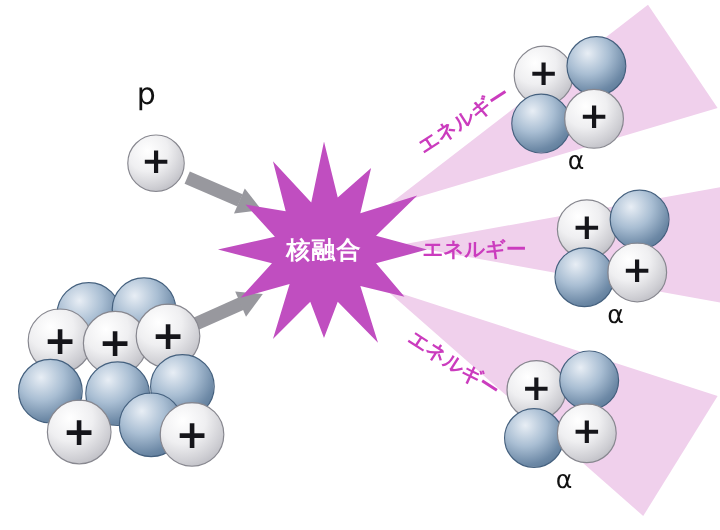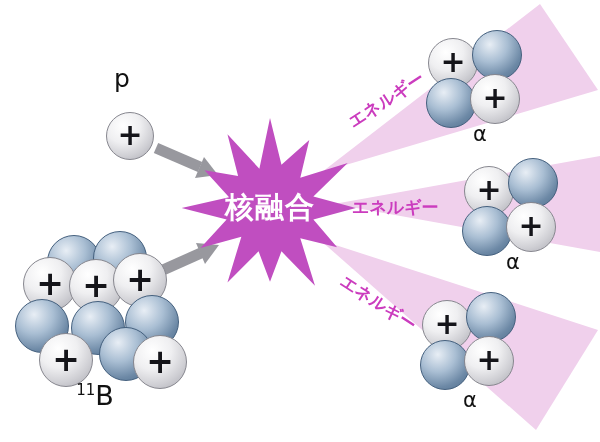--- a/index.html
+++ b/index.html
@@ -12,21 +12,21 @@
         border:1.5px solid #87878f;}
   .blue{background:radial-gradient(circle at 35% 28%, #e8eef5 0%, #a9bed3 38%, #6d89a6 70%, #4d6c8b 100%);
         border:1.5px solid #44607e;}
   .d48{width:48px;height:48px;} .d48 .plus{font-size:30px;}
   .d50{width:50px;height:50px;} .d50 .plus{font-size:30px;}
   .d54{width:54px;height:54px;} .d54 .plus{font-size:33px;}
   .cluster{position:absolute;}
   .starburst{position:absolute;left:180px;top:118px;width:180px;height:180px;}
   .starburst svg{position:absolute;left:0;top:0;}
   .fusion-label{position:absolute;left:0;top:0;right:0;bottom:0;display:flex;align-items:center;justify-content:center;
-                color:#ffffff;font-size:29px;font-weight:bold;letter-spacing:1px;}
+                color:#ffffff;font-size:20px;font-weight:bold;letter-spacing:1px;}
   .energy{position:absolute;color:#cb3cbe;font-weight:bold;font-size:17px;white-space:nowrap;}
   .rot-up{transform:rotate(-33deg);transform-origin:left center;}
   .rot-down{transform:rotate(33deg);transform-origin:left center;}
   .particle-label{position:absolute;font-size:21px;color:#111;text-align:center;width:50px;}
   .p-label{position:absolute;left:114px;top:64px;font-size:25px;color:#111;}
   .b-label{position:absolute;left:30px;top:380px;width:130px;text-align:center;font-size:27px;color:#111;}
   .b-label sup{font-size:15px;}
 </style>
 </head>
 <body>
@@ -64,21 +64,20 @@
     <div class="sphere blue d54" style="left:59px;top:73px;"></div>
     <div class="sphere blue d54" style="left:113px;top:67px;"></div>
     <div class="sphere grey d54" style="left:27px;top:105px;">
         <span class="plus">+</span>
       </div>
     <div class="sphere blue d54" style="left:87px;top:99px;"></div>
     <div class="sphere grey d54" style="left:121px;top:107px;">
         <span class="plus">+</span>
       </div>
   </div>
-  <div class="b-label"><sup>11</sup><span>B</span></div>
 
   <div class="starburst">
     <svg width="180" height="180" viewBox="0 0 220 220">
       <polygon fill="#c04ec0" points="215,110 163,124 192,158 147,147 165,205 124,163 110,200 96,163 58,201 75,145 25,159 57,124 2,110 60,97 30,64 71,71 58,20 97,62 110,0 124,57 158,27 147,73 205,55 163,96"></polygon>
     </svg>
     <div class="fusion-label">核融合</div>
   </div>
 
   <div class="energy rot-up" style="left:350px;top:112px;">エネルギー</div>
   <div class="energy" style="left:352px;top:196px;">エネルギー</div>

